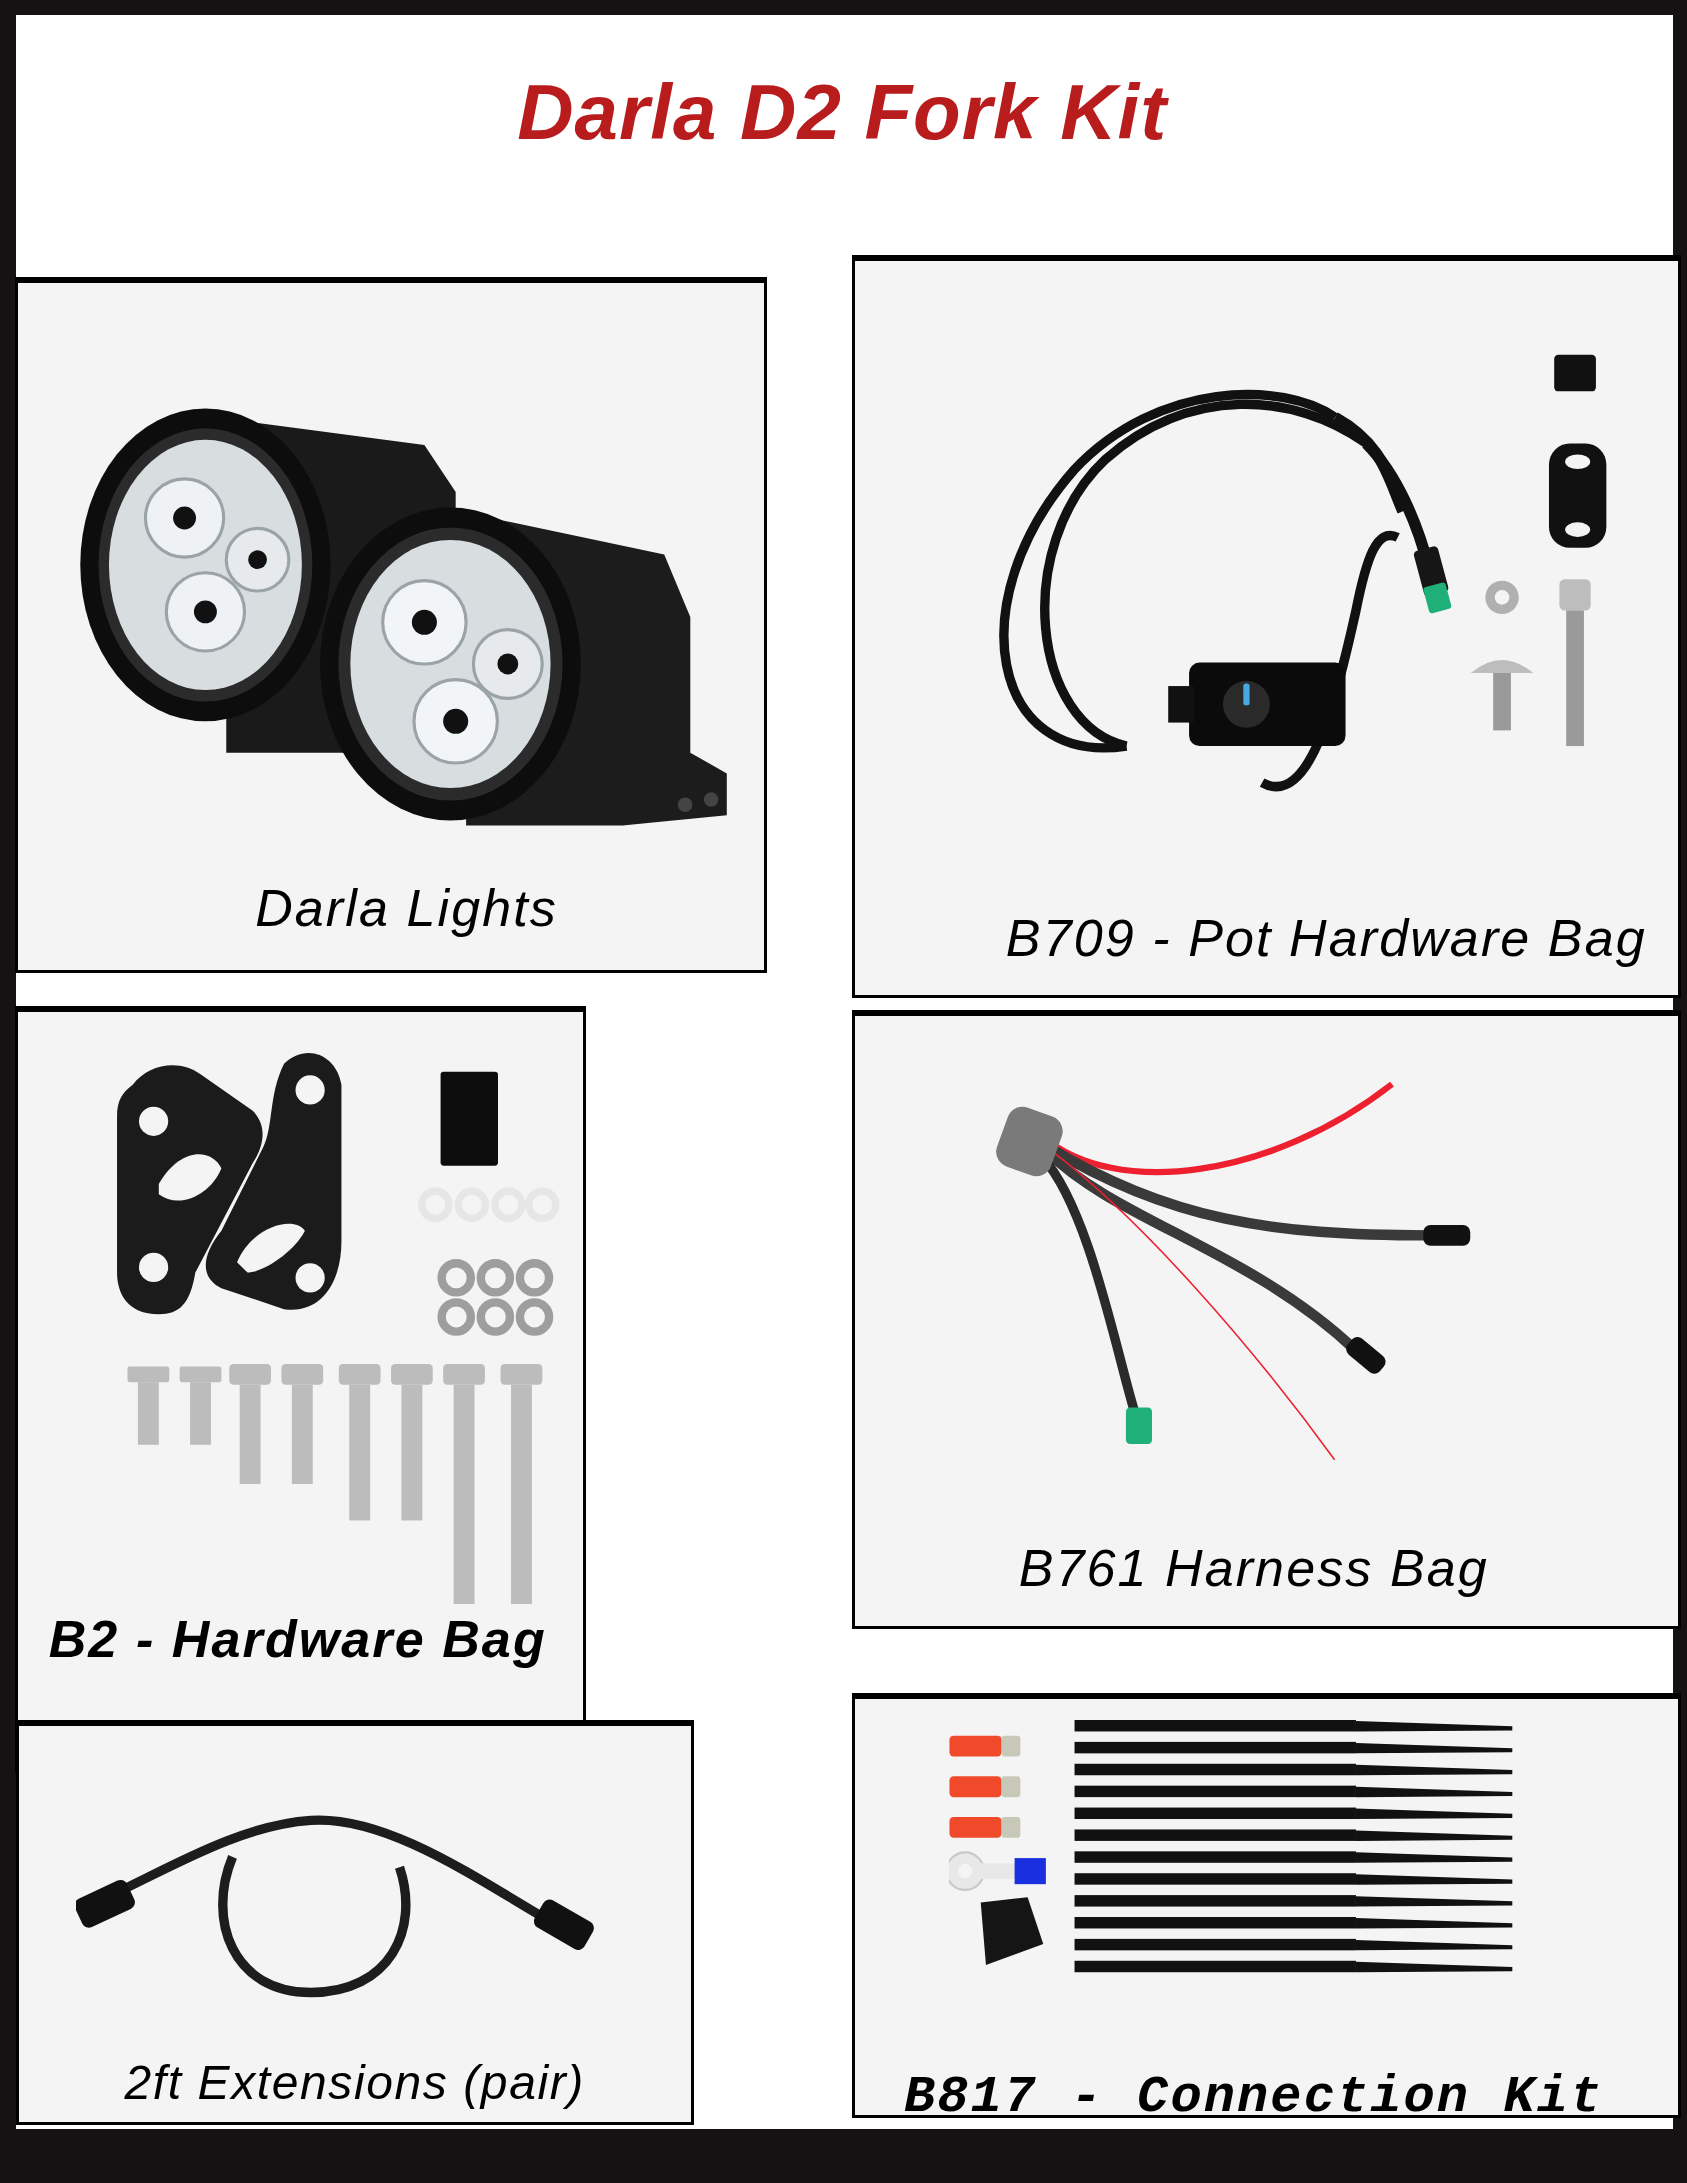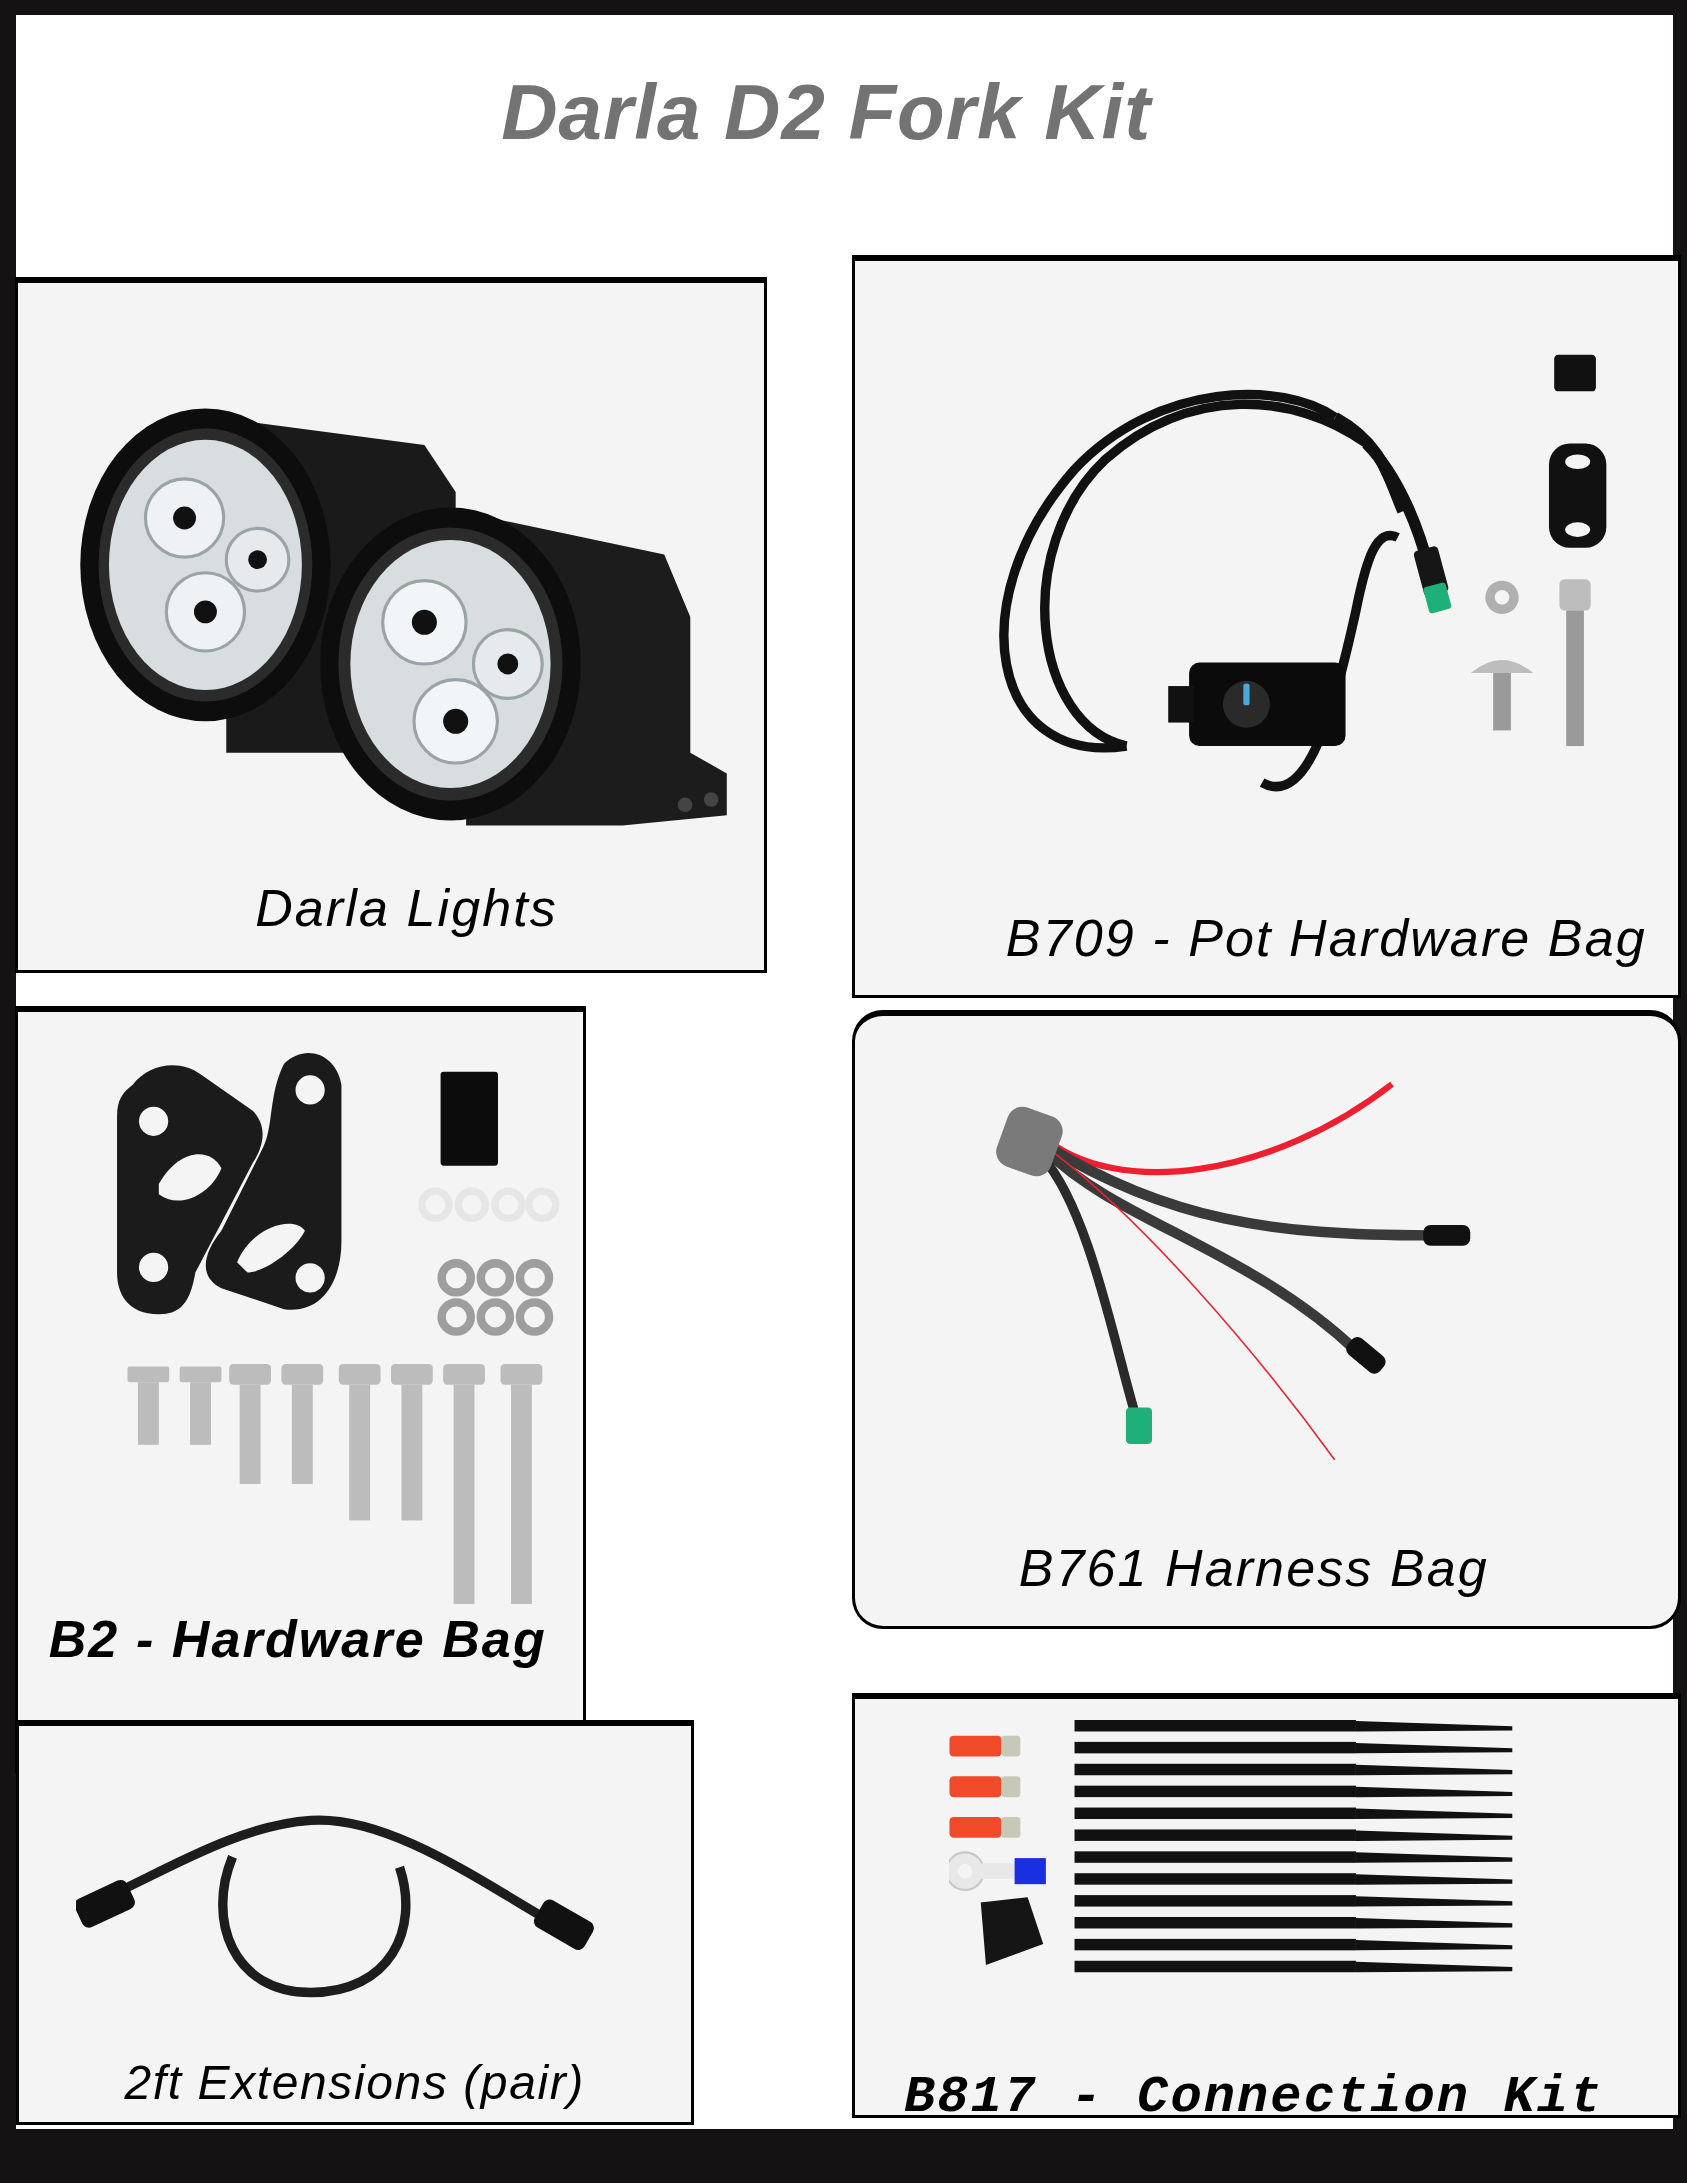--- a/index.html
+++ b/index.html
@@ -1,18 +1,18 @@
 <!DOCTYPE html>
 <html style="font-size:8.3px"><head>
 <meta charset="utf-8">
 <style>
   html, body { margin:0; padding:0; }
   body { width:1687px; height:2183px; background:#141213; position:relative; overflow:hidden; font-family:"Liberation Sans", sans-serif; }
   .page { position:absolute; left:15.7px; top:14.6px; width:1657px; height:2114px; background:#ffffff; }
-  .title { position:absolute; left:0; width:1621px; top:52px; text-align:center; font-weight:bold; font-style:italic; font-size:78px; color:#737373; letter-spacing:1px; }
+  .title { position:absolute; left:16px; width:1621px; top:52px; text-align:center; font-weight:bold; font-style:italic; font-size:78px; color:#b91c1c; letter-spacing:1px; }
   .panel { position:absolute; background:#f4f4f4; border:3.1px solid #000; box-sizing:border-box; overflow:hidden; }
   .panel.thick-top { border-top-width:6.3px; }
   .caption { position:absolute; left:0; right:0; text-align:center; font-style:italic; color:#000; font-size:52px; letter-spacing:2.1px; font-weight:500; }
   .art { position:absolute; }
   svg { display:block; }
 </style>
 </head>
 <body>
 
 <div class="page">
@@ -123,21 +123,21 @@
           <rect x="665" y="615" width="80" height="40" rx="8"></rect>
             <rect x="685" y="655" width="40" height="420"></rect>
           <rect x="775" y="615" width="80" height="40" rx="8"></rect>
             <rect x="795" y="655" width="40" height="420"></rect>
         </g>
       </svg>
     </div>
     <div class="caption" style="top:597px; text-align:left; left:31px; right:auto; font-weight:bold;">B2 - Hardware Bag</div>
   </div>
 
-  <div class="panel thick-top" style="left:836px; top:995px; width:829px; height:619px;border-radius:31px;">
+  <div class="panel thick-top" style="left:836px; top:995px; width:829px; height:619px;">
     <div class="art" style="left:104px; top:47px;">
       <svg width="626" height="470" viewBox="0 0 1200 900">
         <path d="M160 140 C 300 260, 600 220, 830 40" fill="none" stroke="#ee2030" stroke-width="12"></path>
         <path d="M170 160 C 400 300, 600 330, 900 330" fill="none" stroke="#3a3a3a" stroke-width="20"></path>
         <path d="M170 170 C 300 300, 560 360, 760 550" fill="none" stroke="#3a3a3a" stroke-width="20"></path>
         <path d="M160 180 C 250 280, 300 550, 340 680" fill="none" stroke="#2a2a2a" stroke-width="18"></path>
         <path d="M180 170 C 350 300, 560 540, 720 760" fill="none" stroke="#ee2030" stroke-width="3"></path>
         <rect x="80" y="90" width="110" height="120" rx="30" fill="#7a7a7a" transform="rotate(20 135 150)"></rect>
         <rect x="890" y="310" width="90" height="40" rx="14" fill="#111"></rect>
         <rect x="740" y="540" width="80" height="40" rx="14" fill="#111" transform="rotate(40 780 560)"></rect>

